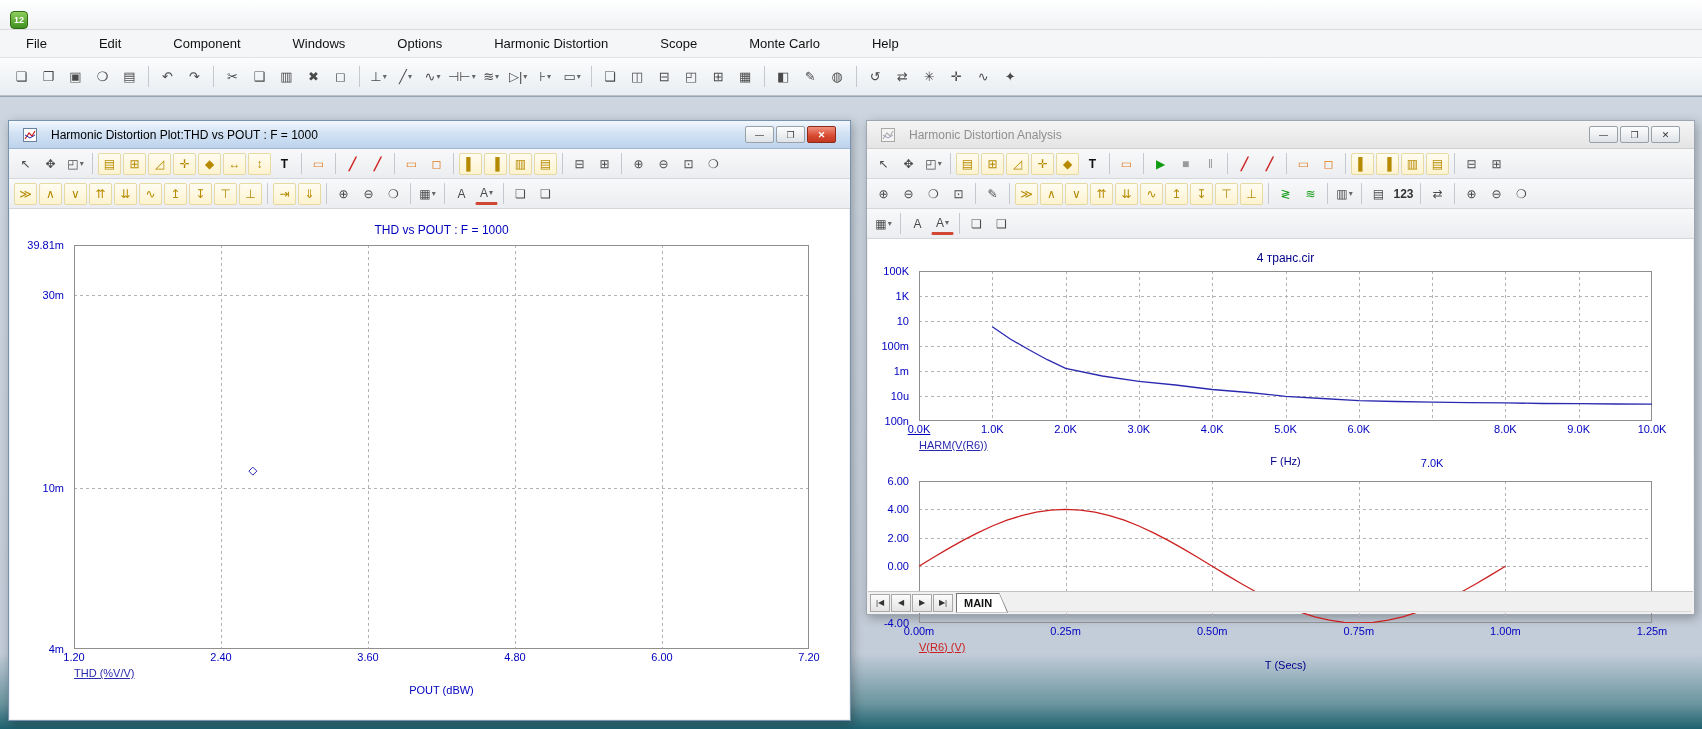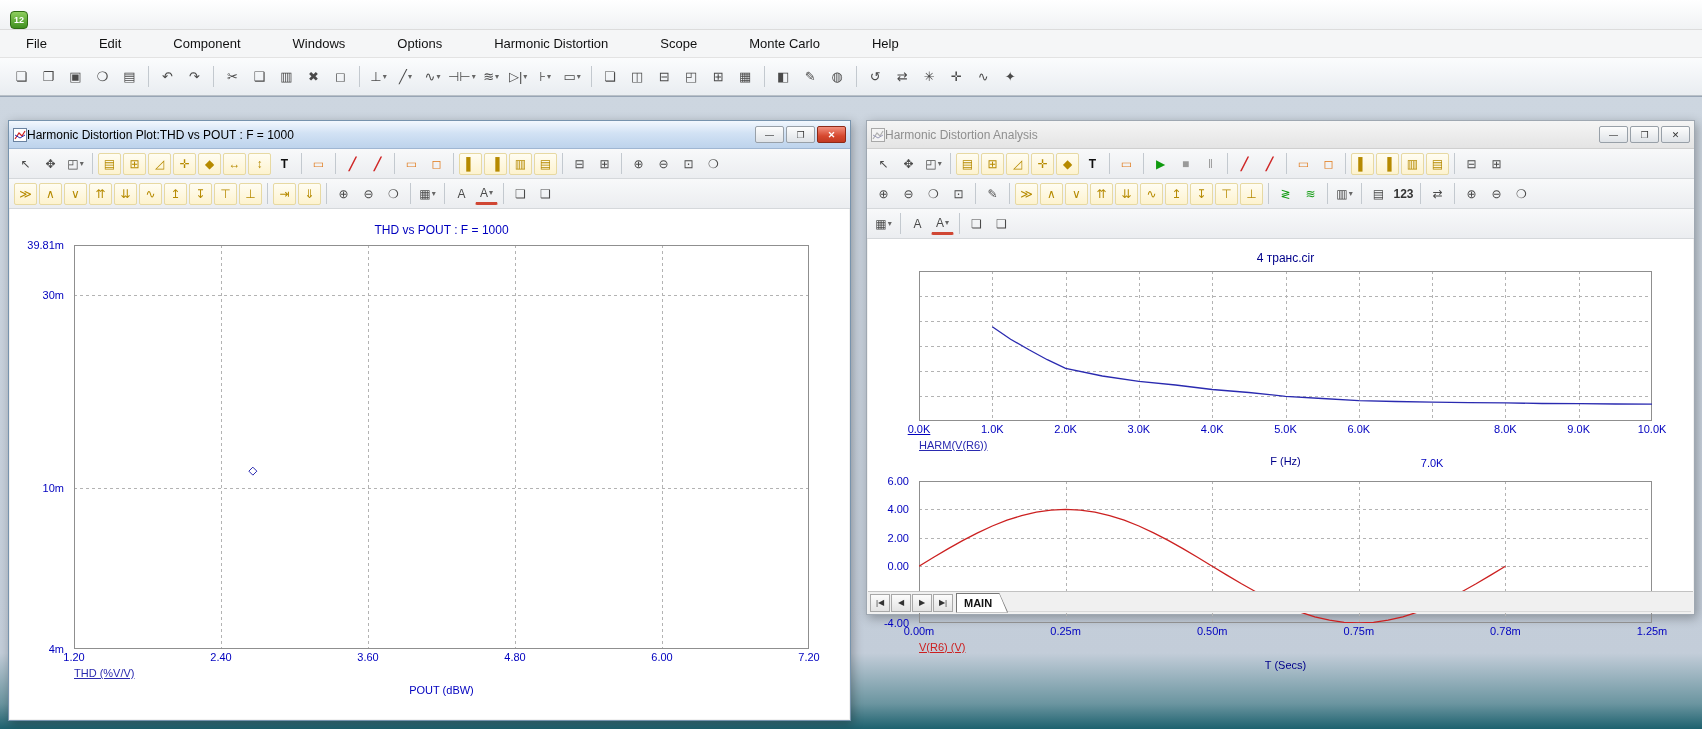--- a/index.html
+++ b/index.html
@@ -25,21 +25,21 @@
   .tb-btn.num{font-size:8px;font-weight:bold;color:#333}
   .tb-btn.clr{border-bottom:3px solid #d04734}
   .tb-sep{width:1px;height:21px;background:#c3c9cf;margin:0 5px;display:inline-block}
 
   
   .mdi{position:absolute;left:0;top:96px;right:0;bottom:0;background:linear-gradient(180deg,#cdd6e0 0%,#c3cdd9 88%,#6b95a0 96%,#1d616e 100%);border-top:1px solid #98a5b5}
   .window{position:absolute;background:#f1f1f1;border:1px solid #7793ad;box-shadow:2px 3px 10px rgba(0,0,0,.30)}
   #win-left{left:8px;top:23px;width:843px;height:601px}
   #win-right{left:866px;top:23px;width:829px;height:495px;border-color:#9fa8b2}
 
-  .wtitle{height:28px;display:flex;align-items:center;padding:0 4px;font-size:12px;gap:0}
+  .wtitle{height:28px;display:flex;align-items:center;padding:0 14px;font-size:12px;gap:14px}
   #win-left .wtitle{background:linear-gradient(#f3f8fe,#d2e2f4 45%,#bdd3ec);border-bottom:1px solid #9fb6d2;color:#000}
   #win-right .wtitle{background:linear-gradient(#f5f5f5,#e4e4e4);border-bottom:1px solid #cfcfcf;color:#8f8f8f}
   .wicon{flex:0 0 auto}
   .wtitle-text{white-space:nowrap;overflow:hidden}
   .wbtns{margin-left:auto;display:flex;gap:2px}
   .wbtn{width:29px;height:17px;display:flex;align-items:center;justify-content:center;font-size:9px;border:1px solid #98a0a8;border-radius:2px;background:linear-gradient(#fdfdfd,#dfe3e7);color:#333;cursor:default}
   .wbtn.close-active{background:linear-gradient(#f2907e,#d6482f 60%,#c23a22);border-color:#8e2a18;color:#fff;font-weight:bold}
 
   .wtoolbar{height:30px;display:flex;align-items:center;background:linear-gradient(#f8f9fa,#ebedf0);border-bottom:1px solid #d5d8db;padding:0 4px;overflow:hidden}
   .wtoolbar .tb-btn{min-width:23px;height:22px;font-size:12px}
@@ -358,20 +358,29 @@
           <span class="tb-btn">A</span>
           <span class="tb-btn dd clr">A</span>
           <span class="tb-sep"></span>
           <span class="tb-btn">❏</span>
           <span class="tb-btn">❑</span>
         </div>
       <div class="client" id="client-right">
 
         <div id="chart1" class="chart">
           <div class="c-title">4 транс.cir</div>
+          <div class="ylabels">
+              <span style="top: 0%;">100K</span>
+              <span style="top: 16.6667%;">1K</span>
+              <span style="top: 33.3333%;">10</span>
+              <span style="top: 50%;">100m</span>
+              <span style="top: 66.6667%;">1m</span>
+              <span style="top: 83.3333%;">10u</span>
+              <span style="top: 100%;">100n</span>
+            </div>
           <div class="plot">
               <svg width="733" height="150">
                 <line x1="73.5" y1="0" x2="73.5" y2="150" class="grid"></line>
                 <line x1="147.5" y1="0" x2="147.5" y2="150" class="grid"></line>
                 <line x1="220.5" y1="0" x2="220.5" y2="150" class="grid"></line>
                 <line x1="293.5" y1="0" x2="293.5" y2="150" class="grid"></line>
                 <line x1="367.5" y1="0" x2="367.5" y2="150" class="grid"></line>
                 <line x1="440.5" y1="0" x2="440.5" y2="150" class="grid"></line>
                 <line x1="513.5" y1="0" x2="513.5" y2="150" class="grid"></line>
                 <line x1="586.5" y1="0" x2="586.5" y2="150" class="grid"></line>
@@ -423,21 +432,21 @@
                 <line x1="0" y1="114.5" x2="733" y2="114.5" class="grid"></line>
                 <rect x="0.5" y="0.5" width="732" height="141" class="frame"></rect>
                 <polyline points="0.0,85.2 14.7,76.3 29.3,67.6 44.0,59.4 58.6,51.8 73.3,45.0 88.0,39.2 102.6,34.6 117.3,31.2 131.9,29.1 146.6,28.4 161.3,29.1 175.9,31.2 190.6,34.6 205.2,39.2 219.9,45.0 234.6,51.8 249.2,59.4 263.9,67.6 278.5,76.3 293.2,85.2 307.9,94.1 322.5,102.8 337.2,111.0 351.8,118.6 366.5,125.4 381.2,131.2 395.8,135.8 410.5,139.2 425.1,141.3 439.8,142.0 454.5,141.3 469.1,139.2 483.8,135.8 498.4,131.2 513.1,125.4 527.8,118.6 542.4,111.0 557.1,102.8 571.7,94.1 586.4,85.2" fill="none" stroke="#cc2020" stroke-width="1.3"></polyline>
               </svg>
             </div>
           <div class="xlabels">
               <span style="left: 0%;">0.00m</span>
               <span style="left: 20%;">0.25m</span>
               <span style="left: 40%;">0.50m</span>
               <span style="left: 60%;">0.75m</span>
-              <span style="left: 80%;">0.78m</span>
+              <span style="left: 80%;">1.00m</span>
               <span style="left: 100%;">1.25m</span>
             </div>
           <div class="legend" style="color: rgb(204, 32, 32);">V(R6) (V)</div>
           <div class="x-title">T (Secs)</div>
         </div>
 
       </div>
       <div class="wbottom">
         <div class="navs">
             <span class="nav-btn">|◀</span>

